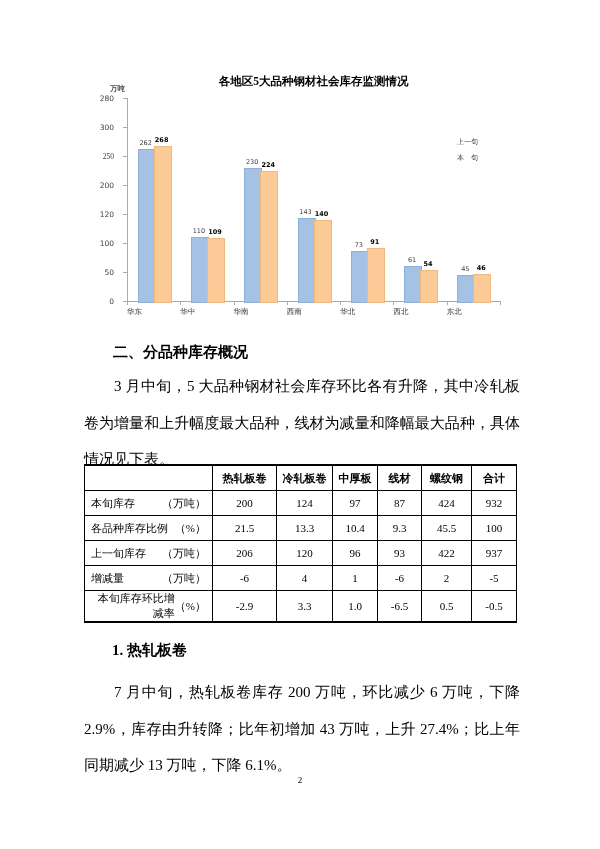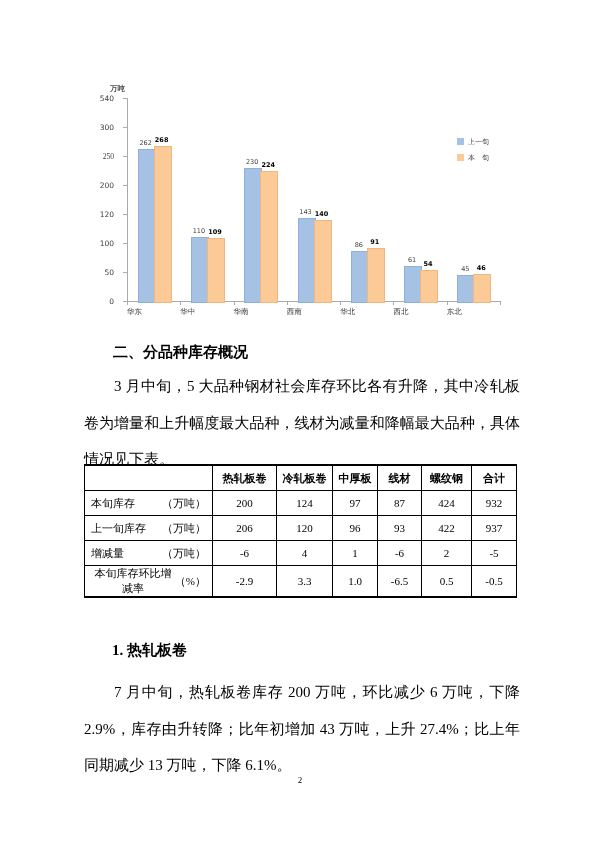--- a/index.html
+++ b/index.html
@@ -17,52 +17,53 @@
   .y-tick{position:absolute;left:123px;width:4px;height:1px;background:#ababab;}
   .x-tick{position:absolute;top:231px;width:1px;height:4px;background:#ababab;}
   .x-cat{position:absolute;top:237px;font-size:7.5px;color:#3d3d3d;text-align:left;}
   .bar{position:absolute;}
   .bar.s0{background:#a5c2e4;border:0.5px solid #8fb0d8;}
   .bar.s1{background:#fcca96;border:0.5px solid #f0b87e;}
   .bar-label{position:absolute;width:30px;text-align:center;font-size:6.5px;}
   .bar-label.s0{color:#3f3f3f;}
   .bar-label.s1{color:#000;font-weight:bold;}
   .legend{position:absolute;left:457px;top:68px;}
-  .legend-item{display:flex;align-items:flex-start;height:8px;margin-bottom:8px;}
+  .legend-item{display:flex;align-items:flex-start;height:8px;margin-bottom:8px;flex-direction:column;}
   .legend-swatch{width:7px;height:7px;margin-right:4px;}
   .legend-text{font-size:7px;color:#3d3d3d;white-space:pre;line-height:8px;}
 
   
   .sec-heading{position:absolute;font-size:15px;font-weight:bold;line-height:18px;}
   #heading1{left:113px;top:343px;}
   #heading2{left:112px;top:641px;}
   .para{position:absolute;left:84px;width:436px;font-size:15px;line-height:36.5px;
         text-align:justify;text-indent:2em;}
   #para1{top:368px;}
   #para2{top:674px;}
 
   
   .inv-table{position:absolute;left:84px;top:464px;border-collapse:collapse;
              table-layout:fixed;font-size:11px;}
   .inv-table td{border:1px solid #000;height:24px;text-align:center;
                 padding:0 4px;overflow:hidden;}
   .inv-table tr:first-child td{border-top:2px solid #000;font-weight:bold;}
   .inv-table tr:last-child td{border-bottom:2px solid #000;}
-  .inv-table td.row-head{text-align:center;padding:0 6px;}
+  .inv-table td.row-head{text-align:right;padding:0 6px;}
   .row-head-inner{display:flex;justify-content:space-between;align-items:center;}
 
   .page-number{position:absolute;left:0;top:775px;width:600px;text-align:center;
                font-size:9px;line-height:10px;}
 </style>
 </head>
 <body>
 
 <div class="page">
 
   <div class="chart" id="chart">
+    <div class="chart-title">各地区5大品种钢材社会库存监测情况</div>
     <div class="unit-label">万吨</div>
     <div class="legend" id="chart-legend">
         <div class="legend-item">
           <div class="legend-swatch" style="background: rgb(165, 194, 228);"></div>
           <div class="legend-text">上一旬</div>
         </div>
         <div class="legend-item">
           <div class="legend-swatch" style="background: rgb(252, 202, 150);"></div>
           <div class="legend-text">本　旬</div>
         </div>
@@ -77,21 +78,21 @@
       <div class="y-label" style="left: 80px; top: 168.5px;">100</div>
       <div class="y-tick" style="top: 144px;"></div>
       <div class="y-label" style="left: 80px; top: 139.5px;">120</div>
       <div class="y-tick" style="top: 115px;"></div>
       <div class="y-label" style="left: 80px; top: 110.5px;">200</div>
       <div class="y-tick" style="top: 86px;"></div>
       <div class="y-label" style="left: 80px; top: 81.5px; font-family: Liberation Serif, serif;">250</div>
       <div class="y-tick" style="top: 57px;"></div>
       <div class="y-label" style="left: 80px; top: 52.5px;">300</div>
       <div class="y-tick" style="top: 28px;"></div>
-      <div class="y-label" style="left: 80px; top: 23.5px;">540</div>
+      <div class="y-label" style="left: 80px; top: 23.5px;">280</div>
       <div class="x-tick" style="left: 127px;"></div>
       <div class="x-tick" style="left: 180.286px;"></div>
       <div class="x-tick" style="left: 233.571px;"></div>
       <div class="x-tick" style="left: 286.857px;"></div>
       <div class="x-tick" style="left: 340.143px;"></div>
       <div class="x-tick" style="left: 393.429px;"></div>
       <div class="x-tick" style="left: 446.714px;"></div>
       <div class="x-tick" style="left: 500px;"></div>
       <div class="bar s0" style="left: 137.643px; top: 79.04px; width: 16px; height: 151.96px;"></div>
       <div class="bar-label s0" style="left: 130.643px; top: 69.04px;">262</div>
@@ -107,21 +108,21 @@
       <div class="bar-label s0" style="left: 237.214px; top: 87.6px;">230</div>
       <div class="bar s1" style="left: 260.214px; top: 101.08px; width: 16px; height: 129.92px;"></div>
       <div class="bar-label s1" style="left: 253.214px; top: 91.08px;">224</div>
       <div class="x-cat" style="left: 233.571px; width: 53.2857px;">华南</div>
       <div class="bar s0" style="left: 297.5px; top: 148.06px; width: 16px; height: 82.94px;"></div>
       <div class="bar-label s0" style="left: 290.5px; top: 138.06px;">143</div>
       <div class="bar s1" style="left: 313.5px; top: 149.8px; width: 16px; height: 81.2px;"></div>
       <div class="bar-label s1" style="left: 306.5px; top: 139.8px;">140</div>
       <div class="x-cat" style="left: 286.857px; width: 53.2857px;">西南</div>
       <div class="bar s0" style="left: 350.786px; top: 181.12px; width: 16px; height: 49.88px;"></div>
-      <div class="bar-label s0" style="left: 343.786px; top: 171.12px;">86</div>
+      <div class="bar-label s0" style="left: 343.786px; top: 171.12px;">73</div>
       <div class="bar s1" style="left: 366.786px; top: 178.22px; width: 16px; height: 52.78px;"></div>
       <div class="bar-label s1" style="left: 359.786px; top: 168.22px;">91</div>
       <div class="x-cat" style="left: 340.143px; width: 53.2857px;">华北</div>
       <div class="bar s0" style="left: 404.071px; top: 195.62px; width: 16px; height: 35.38px;"></div>
       <div class="bar-label s0" style="left: 397.071px; top: 185.62px;">61</div>
       <div class="bar s1" style="left: 420.071px; top: 199.68px; width: 16px; height: 31.32px;"></div>
       <div class="bar-label s1" style="left: 413.071px; top: 189.68px;">54</div>
       <div class="x-cat" style="left: 393.429px; width: 53.2857px;">西北</div>
       <div class="bar s0" style="left: 457.357px; top: 204.9px; width: 16px; height: 26.1px;"></div>
       <div class="bar-label s0" style="left: 450.357px; top: 194.9px;">45</div>
@@ -164,20 +165,34 @@
           <td>200</td>
           <td>124</td>
           <td>97</td>
           <td>87</td>
           <td>424</td>
           <td>932</td>
         </tr>
         <tr>
           <td class="row-head">
             <div class="row-head-inner">
+              <span>各品种库存比例</span>
+              <span>（%）</span>
+            </div>
+          </td>
+          <td>21.5</td>
+          <td>13.3</td>
+          <td>10.4</td>
+          <td>9.3</td>
+          <td>45.5</td>
+          <td>100</td>
+        </tr>
+        <tr>
+          <td class="row-head">
+            <div class="row-head-inner">
               <span>上一旬库存</span>
               <span>（万吨）</span>
             </div>
           </td>
           <td>206</td>
           <td>120</td>
           <td>96</td>
           <td>93</td>
           <td>422</td>
           <td>937</td>

